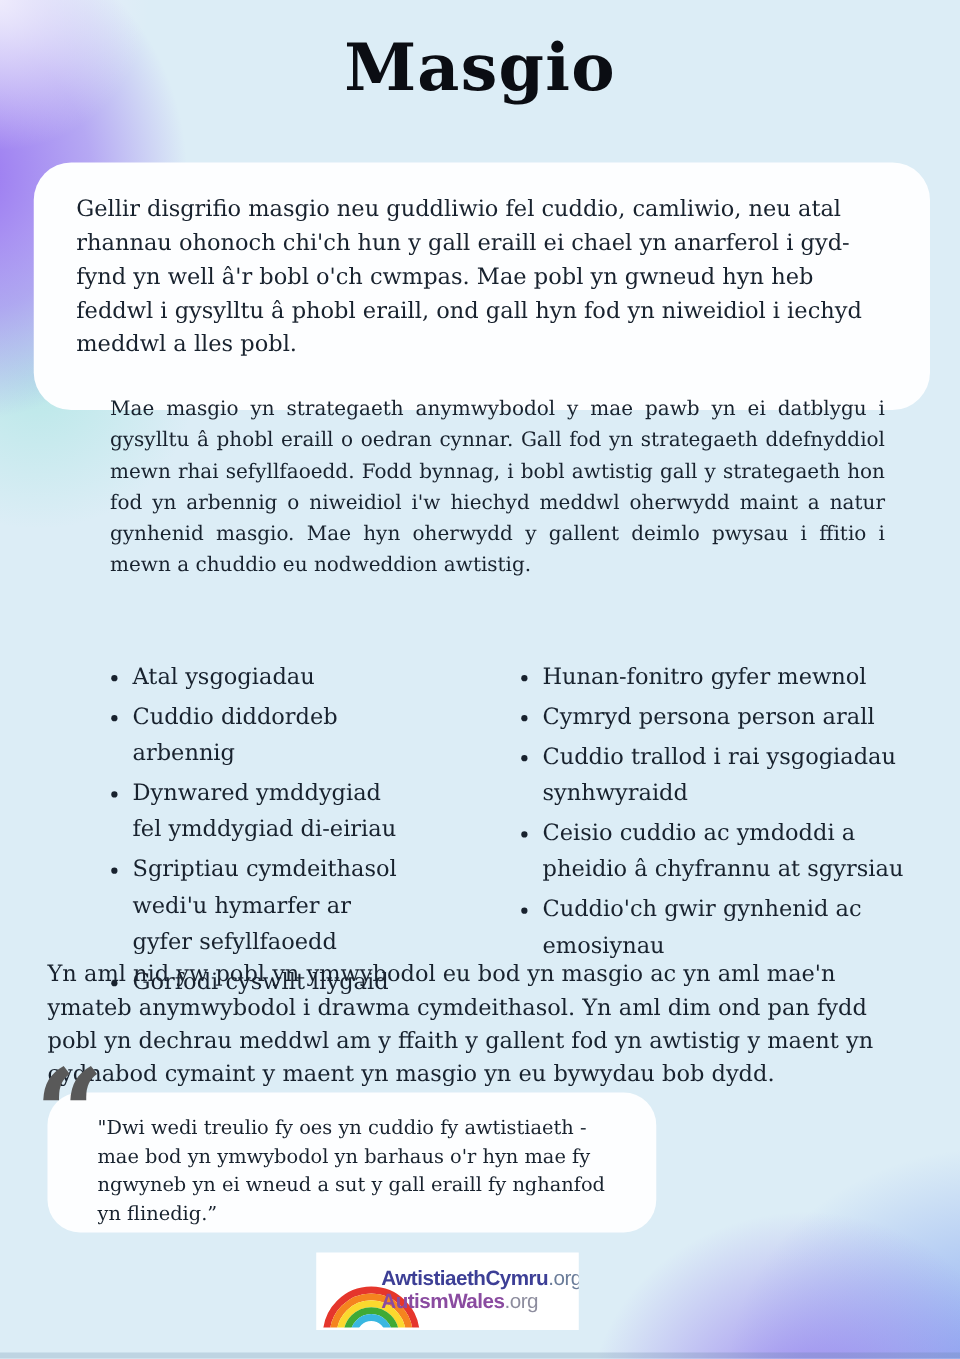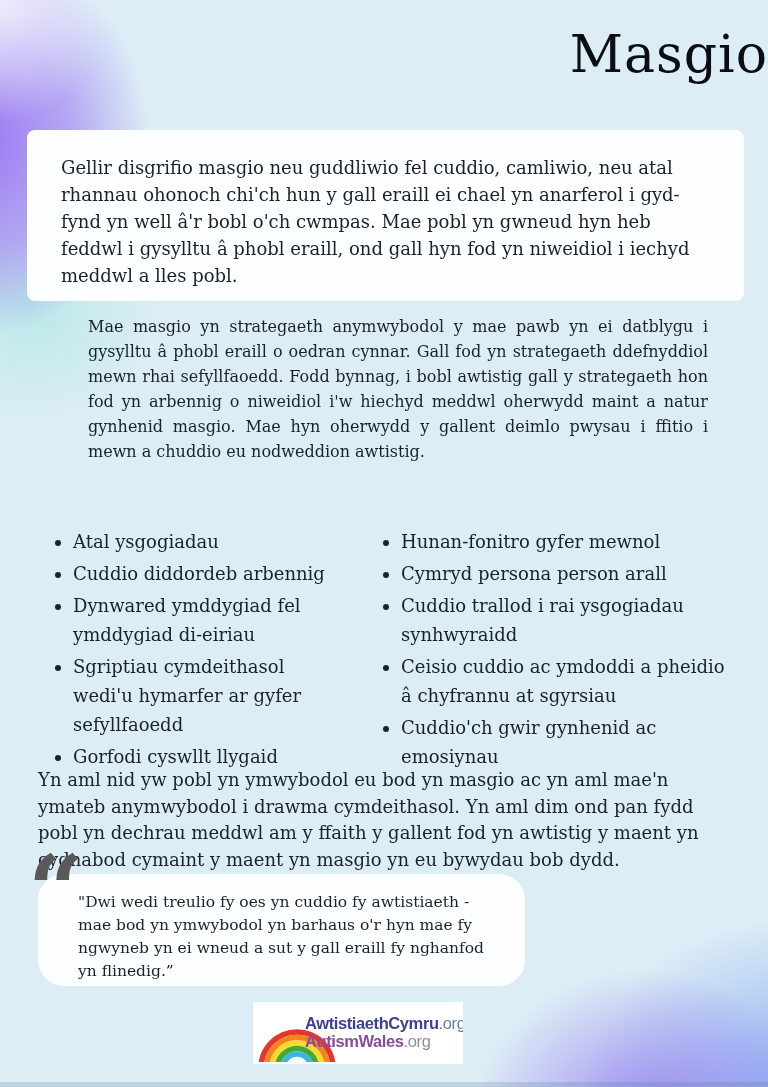--- a/index.html
+++ b/index.html
@@ -21,33 +21,33 @@
   }
   .page::after {
     content:"";
     position:absolute; left:0; bottom:0; width:100%; height:5px;
     background: rgba(85,125,155,0.22);
   }
   .page-title {
     position: absolute;
     top: 24px; left: 0; width: 100%;
     margin: 0;
-    text-align: right;
+    text-align: center;
     font-family: "DejaVu Serif", serif;
-    font-weight: 400;
+    font-weight: 700;
     font-size: 52px;
     letter-spacing: 1px;
     color: #0b0d13;
   }
   .intro-card {
     position: absolute;
     left: 27px; top: 130px; width: 717px;
     background: #fdfeff;
-    border-radius: 8px;
-    padding: 24px 40px 12px 34px;
+    border-radius: 30px;
+    padding: 24px 40px 39px 34px;
   }
   .intro-card p { margin: 0; font-size: 18px; line-height: 27px; }
   .body1 {
     position: absolute;
     left: 88px; top: 314px; width: 620px;
     margin: 0;
     font-size: 16px;
     line-height: 25px;
     text-align: justify;
   }
@@ -58,21 +58,21 @@
     font-family: "DejaVu Serif", serif;
     font-weight: 700;
     font-size: 23px;
     letter-spacing: 0.2px;
     color: #0b0f18;
   }
   ul.mask-list {
     position: absolute;
     top: 527px;
     margin: 0;
-    padding: 0 0 0 73px;
+    padding: 0 0 0 106px;
     list-style: disc outside;
     font-size: 18px;
     line-height: 29px;
   }
   ul.mask-list li { margin-bottom: 3px; }
   ul.mask-list.left  { left: 0;   width: 330px; }
   ul.mask-list.right { left: 328px; width: 404px; }
   .body2 {
     position: absolute;
     left: 38px; top: 767px; width: 700px;

